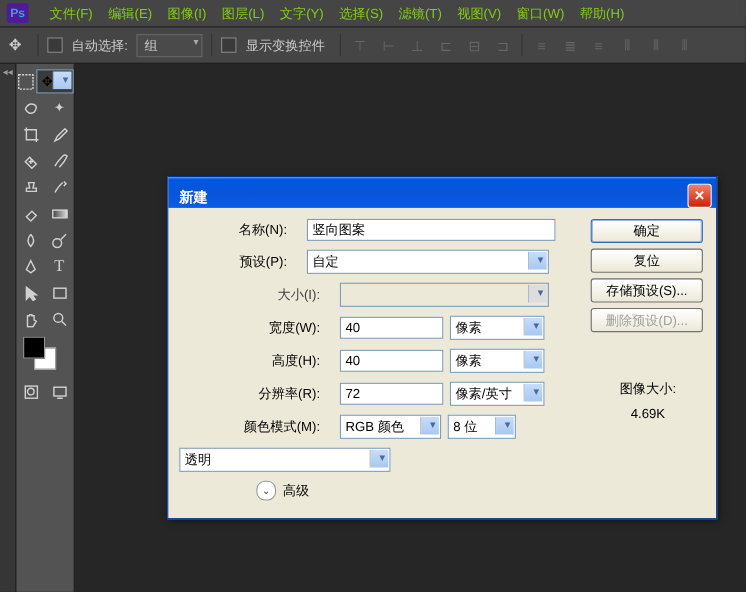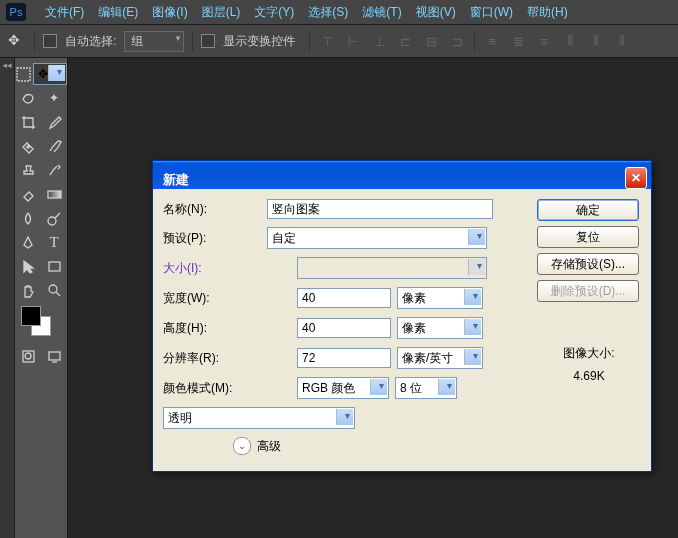--- a/index.html
+++ b/index.html
@@ -1,18 +1,18 @@
 <!DOCTYPE html>
 <html><head>
 <meta charset="utf-8">
 <style>
 body{margin:0;padding:0;background:#262626;font-family:"Microsoft YaHei",sans-serif;font-size:12px;color:#ccc;width:678px;height:538px;overflow:hidden}
 .menubar{background:#454545;height:24px;display:flex;align-items:center;padding:0 6px;border-bottom:1px solid #1a1a1a}
-.ps-logo{width:20px;height:18px;background:#0f172a;border-radius:3px;color:#3ea0e8;font-weight:normal;font-size:11px;display:flex;align-items:center;justify-content:center;margin-right:12px}
-.menu-item{padding:0 7px;color:#7dd3fc;cursor:default}
+.ps-logo{width:20px;height:18px;background:#4c1d95;border-radius:3px;color:#3ea0e8;font-weight:bold;font-size:11px;display:flex;align-items:center;justify-content:center;margin-right:12px}
+.menu-item{padding:0 7px;color:#84cc16;cursor:default}
 .optbar{background:#454545;height:32px;border-bottom:1px solid #1a1a1a;display:flex;align-items:center;padding:0 8px;gap:8px}
 .move-icon{width:18px;height:18px;color:#ccc;font-size:14px}
 .chk{width:12px;height:12px;border:1px solid #888;background:#3a3a3a}
 .combo{background:#4a4a4a;border:1px solid #666;padding:1px 14px 1px 6px;color:#ccc;position:relative}
 .combo::after{content:"▾";position:absolute;right:3px;color:#aaa;font-size:9px}
 .sep{width:1px;height:20px;background:#333}
 .align-icon{width:18px;height:18px;color:#666;font-size:13px;display:flex;align-items:center;justify-content:center}
 .main{display:flex;height:482px;position:relative}
 .tab-strip{width:14px;background:#363636;border-right:1px solid #1a1a1a}
 .tab-strip .arr{color:#999;font-size:9px;text-align:center;padding:2px}
@@ -25,22 +25,22 @@
 .sw-fg{width:18px;height:18px;background:#000;border:1px solid #999;position:relative;z-index:2}
 .sw-bg{width:18px;height:18px;background:#fff;border:1px solid #999;margin-left:10px;margin-top:-10px;position:relative;z-index:1}
 .canvas{flex:1;background:#262626;position:relative}
 .dialog{position:absolute;left:152px;top:102px;width:498px;background:#ECE9D8;border:1px solid #003399;box-shadow:2px 2px 6px rgba(0,0,0,.5)}
 .titlebar{height:28px;background:linear-gradient(to bottom,#3a92ff 0%,#0058e0 8%,#0854d8 50%,#0b5ce8 100%);display:flex;align-items:flex-end;padding:0 4px;color:#fff;font-weight:bold;font-size:13px}
 .titlebar .t{flex:1;padding-left:6px}
 .closebtn{width:20px;height:20px;background:linear-gradient(#f08070,#d02000);border:1px solid #fff;border-radius:3px;color:#fff;display:flex;align-items:center;justify-content:center;font-weight:bold;font-size:12px}
 .dlg-body{display:flex;padding:10px 10px 16px 10px}
 .form{flex:1;padding-right:8px}
 .row{display:flex;align-items:center;margin-bottom:8px}
-.lbl{width:98px;padding-right:6px;color:#000}
-.lbl.dis{color:#6d28d9}
+.lbl{width:98px;text-align:right;padding-right:18px;color:#000}
+.lbl.dis{color:#404040}
 .inp{border:1px solid #7F9DB9;background:#fff;height:18px;padding:0 4px;color:#000;font-size:12px}
 .sel{border:1px solid #7F9DB9;background:#fff;height:20px;padding:0 18px 0 4px;color:#000;position:relative;font-size:12px;display:flex;align-items:center}
 .sel::after{content:"";position:absolute;right:1px;top:1px;width:16px;height:16px;background:linear-gradient(#c7ddfb,#a8c8f0);border-left:1px solid #abc}
 .sel::before{content:"▾";position:absolute;right:4px;top:2px;color:#4a6a9a;font-size:10px;z-index:2}
 .sel.dis{background:#ECE9D8;color:#999}
 .sel.dis::after{background:#ddd}
 .adv-row{display:flex;align-items:center;margin-top:6px}
 .adv-chev{width:16px;height:16px;border:1px solid #999;border-radius:8px;background:#fff;display:flex;align-items:center;justify-content:center;font-size:9px;color:#444;margin-right:6px;margin-left:70px}
 .side{width:104px;padding-left:6px}
 .btn{width:100px;height:20px;background:linear-gradient(#fff,#ece9d8);border:1px solid #707070;border-radius:3px;color:#000;font-size:12px;margin-bottom:5px;display:flex;align-items:center;justify-content:center;cursor:pointer}

